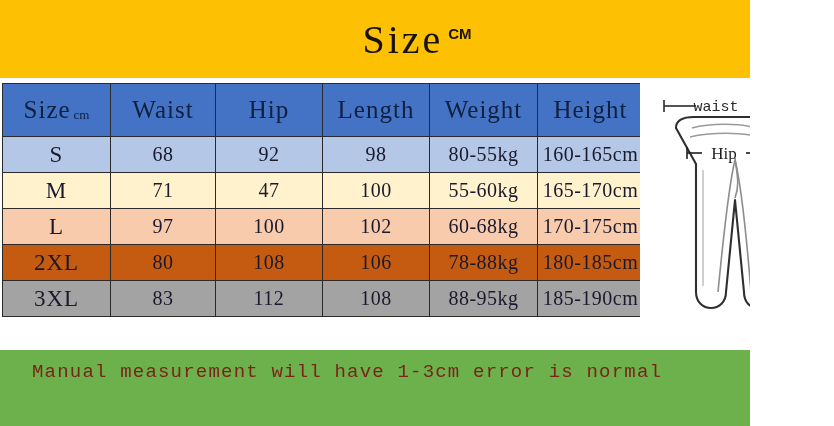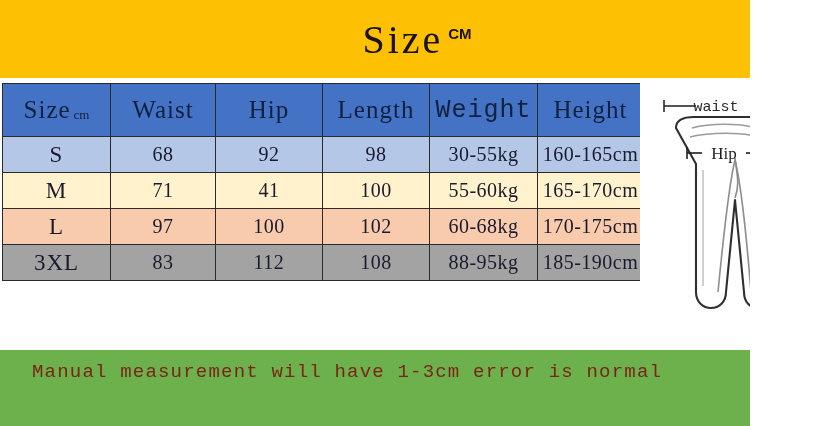--- a/index.html
+++ b/index.html
@@ -88,21 +88,21 @@
   .hdr-unit {
     font-size: 13px;
     letter-spacing: 0;
     margin-left: 3px;
     vertical-align: -1px;
   }
   .c-size   { width: 107px; }
   .c-waist  { width: 104px; }
   .c-hip    { width: 106px; }
   .c-length { width: 106px; }
-  .c-weight { width: 107px; font-family: Liberation Mono, monospace; }
+  .c-weight { width: 107px; }
   .c-height { width: 105px; }
 
   #size-table tbody td {
     font-size: 20px;
     letter-spacing: 0.5px;
   }
   #size-table tbody td.size-cell {
     font-size: 23px;
     letter-spacing: 1px;
   }
@@ -191,39 +191,47 @@
         <th class="c-weight">Weight</th>
         <th class="c-height">Height</th>
       </tr>
     </thead>
     <tbody>
       <tr class="row-s">
         <td class="size-cell">S</td>
         <td>68</td>
         <td>92</td>
         <td>98</td>
-        <td>30-55kg</td>
+        <td>80-55kg</td>
         <td>160-165cm</td>
       </tr>
       <tr class="row-m">
         <td class="size-cell">M</td>
         <td>71</td>
-        <td>41</td>
+        <td>47</td>
         <td>100</td>
         <td>55-60kg</td>
         <td>165-170cm</td>
       </tr>
       <tr class="row-l">
         <td class="size-cell">L</td>
         <td>97</td>
         <td>100</td>
         <td>102</td>
         <td>60-68kg</td>
         <td>170-175cm</td>
       </tr>
+      <tr class="row-2xl">
+        <td class="size-cell">2XL</td>
+        <td>80</td>
+        <td>108</td>
+        <td>106</td>
+        <td>78-88kg</td>
+        <td>180-185cm</td>
+      </tr>
       <tr class="row-3xl">
         <td class="size-cell">3XL</td>
         <td>83</td>
         <td>112</td>
         <td>108</td>
         <td>88-95kg</td>
         <td>185-190cm</td>
       </tr>
     </tbody>
   </table>

